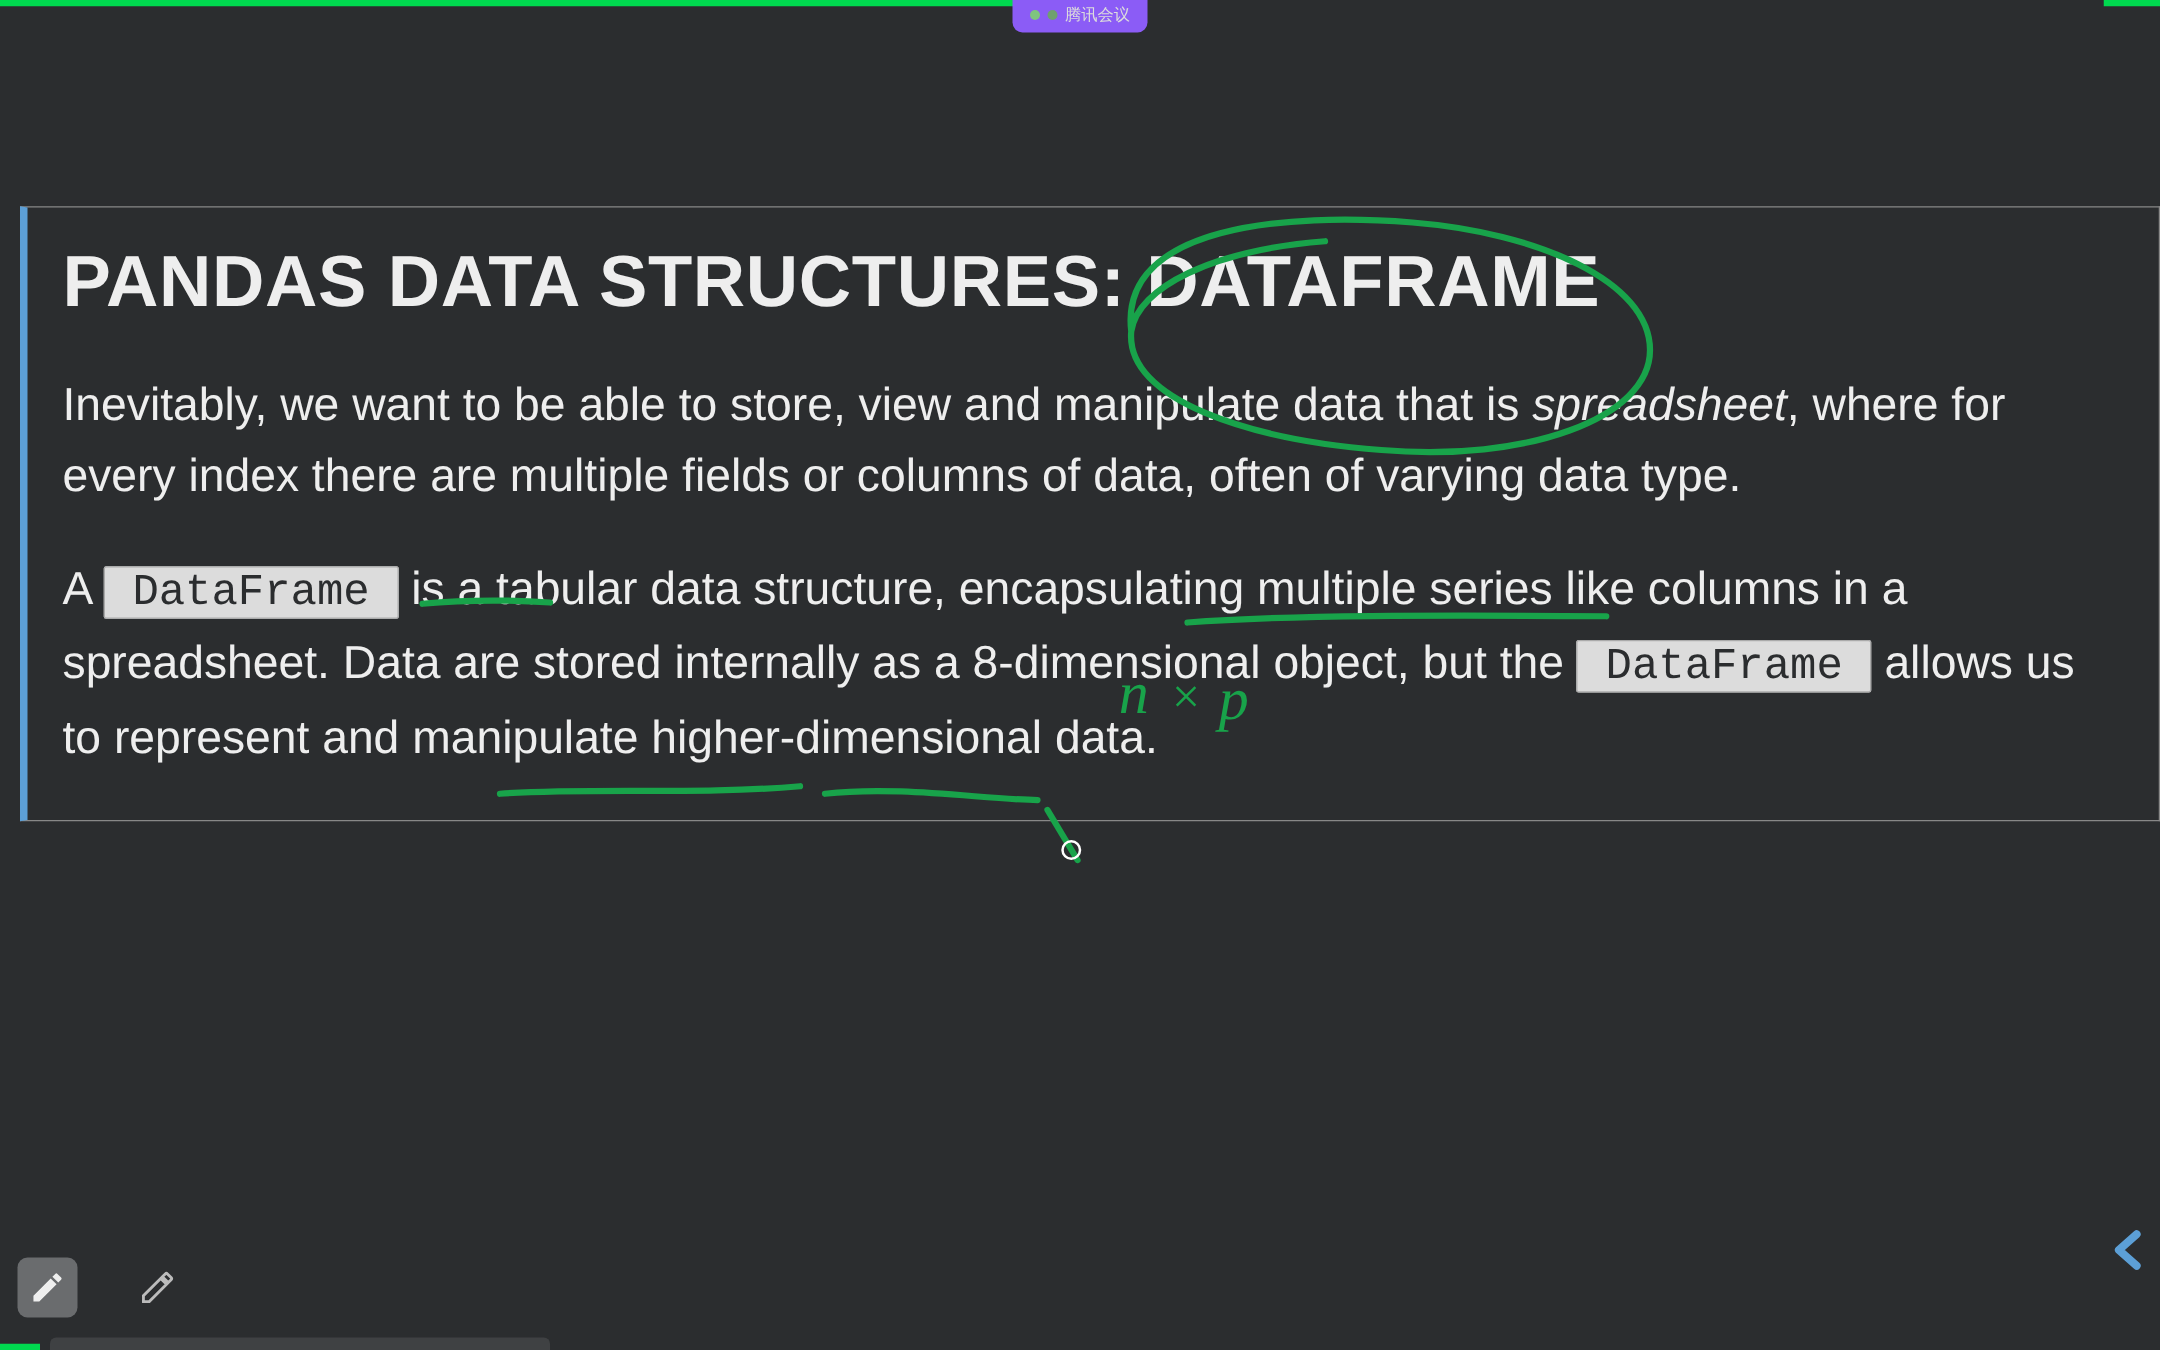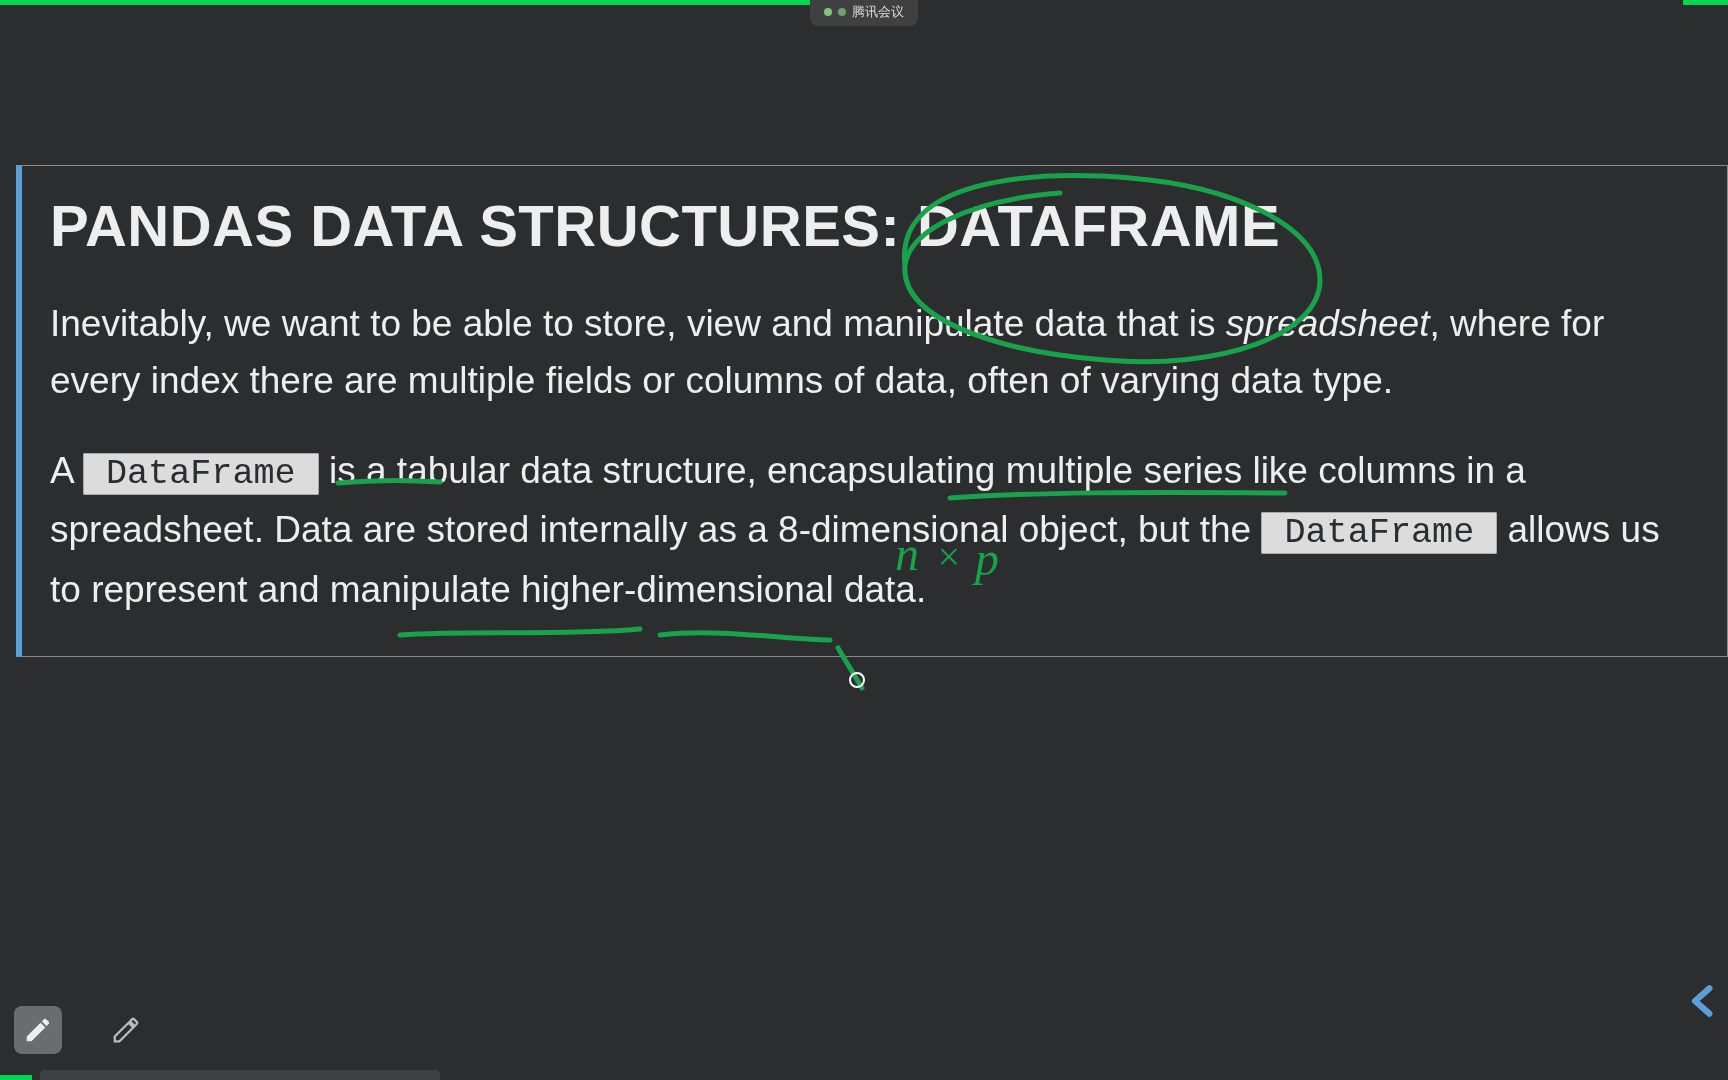--- a/index.html
+++ b/index.html
@@ -32,21 +32,21 @@
     width: 32px;
     background: #00d94f;
   }
 
   
   .meeting-pill {
     position: absolute;
     top: 0;
     left: 50%;
     transform: translateX(-50%);
-    background: #404040;
+    background: #8b5cf6;
     border-radius: 0 0 8px 8px;
     padding: 3px 14px 5px 14px;
     display: flex;
     align-items: center;
     gap: 6px;
     font-size: 13px;
     color: #dcdcdc;
     z-index: 50;
   }
   .meeting-pill .dot {

